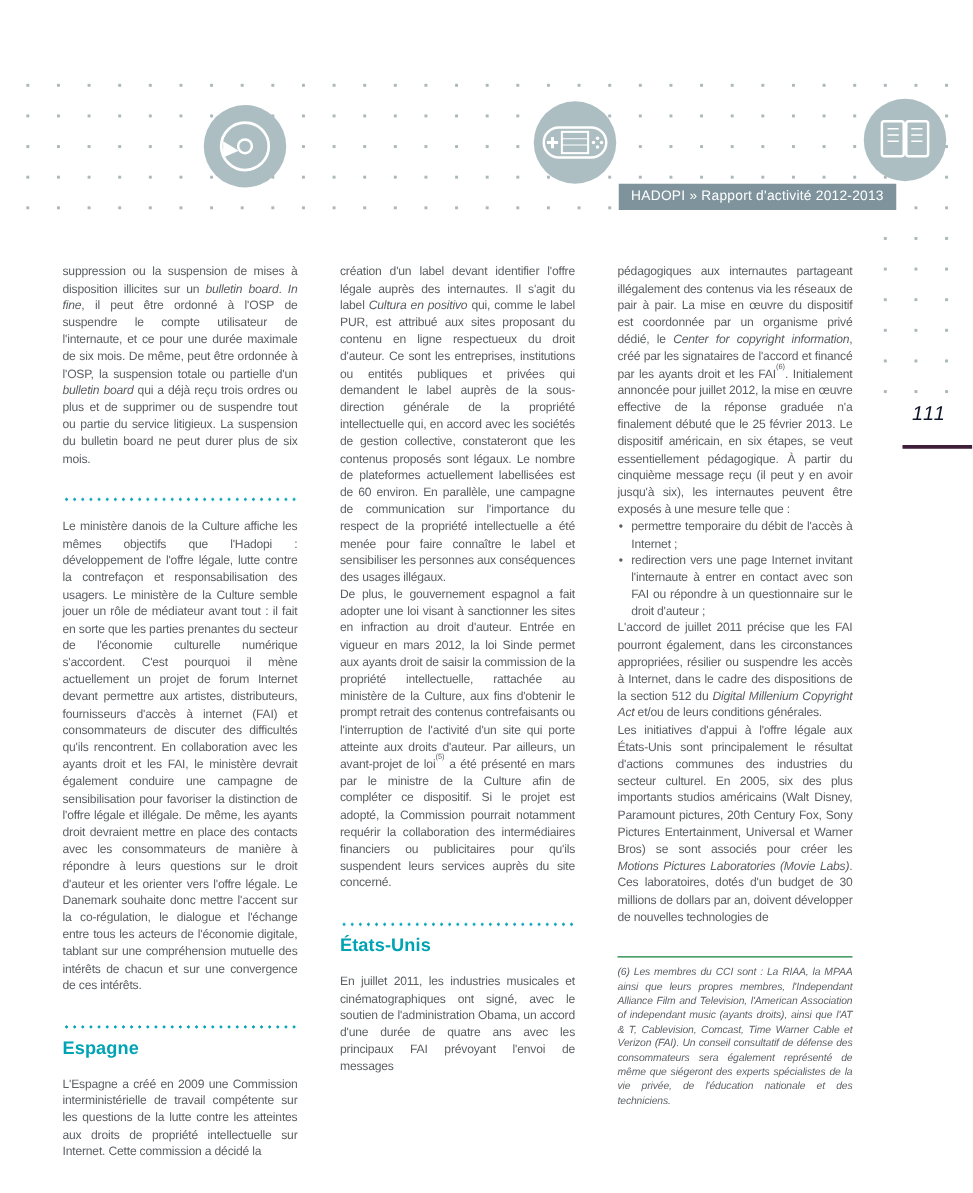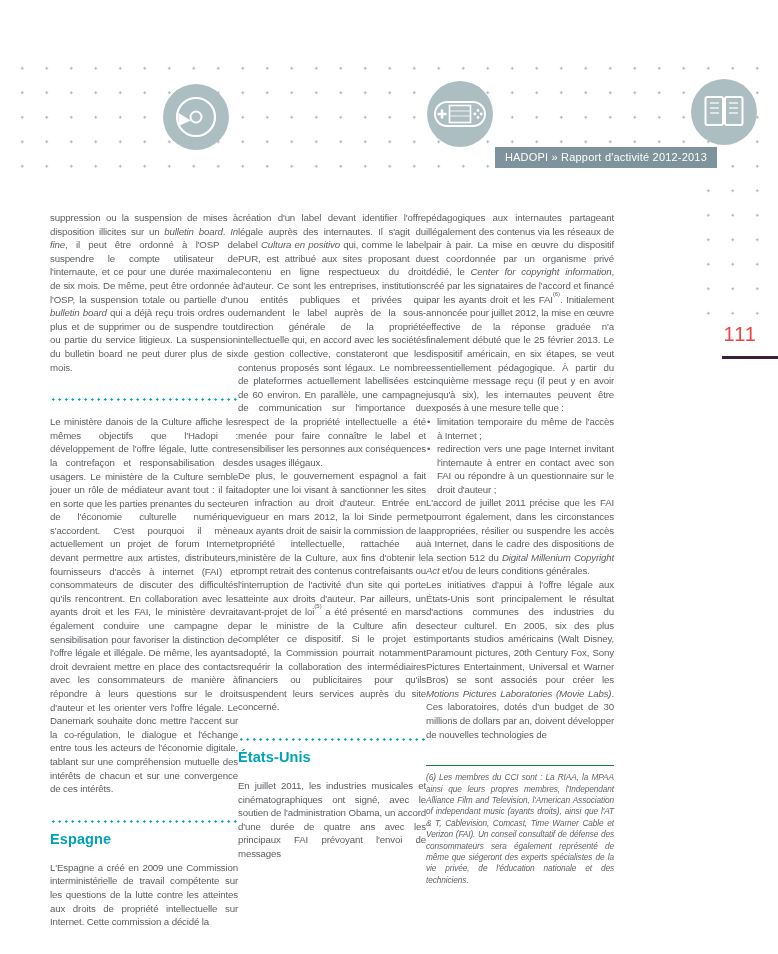--- a/index.html
+++ b/index.html
@@ -26,32 +26,32 @@
   #icon3 { left:691px; top:31px; }
 
   
   #badge {
     position:absolute; top:99px; right:61px; height:21px; line-height:21px;
     background:#7e939c; color:#ffffff; font-size:11px; padding:0 10px;
     letter-spacing:.2px; white-space:nowrap;
   }
 
   #pagenum {
-    position:absolute; top:275px; right:21px; color:#ef4444;
-    font-size:20px; letter-spacing:1px;
+    position:absolute; top:275px; right:21px; color:#0f172a;
+    font-size:16px; letter-spacing:1px;font-style:italic;
   }
   #corner-rule {
     position:absolute; top:308px; left:722px; width:56px; height:3px;
     background:#3e1e39;
   }
 
   
   #cols {
     position:absolute; left:50px; top:163px; width:632px;
-    display:flex; color:#5b5f62;
+    display:flex; gap:34px; color:#5b5f62;
   }
   .col { flex:0 0 188px; width:188px; }
   .para, .bullets {
     margin:0; font-size:9.7px; line-height:13.6px; letter-spacing:-.15px;
     text-align:justify;
   }
   .para + .para { margin-top:0; }
   .heading-block { margin:24px 0 14px; }
   .dotline {
     height:3px; margin-bottom:8px;
@@ -139,21 +139,21 @@
         <p class="para"><span>De plus, le gouvernement espagnol a fait adopter une loi visant à sanctionner les sites en infraction au droit d'auteur. Entrée en vigueur en mars 2012, la loi Sinde permet aux ayants droit de saisir la commission de la propriété intellectuelle, rattachée au ministère de la Culture, aux fins d'obtenir le prompt retrait des contenus contrefaisants ou l'interruption de l'activité d'un site qui porte atteinte aux droits d'auteur. Par ailleurs, un avant-projet de loi</span><sup>(5)</sup><span> a été présenté en mars par le ministre de la Culture afin de compléter ce dispositif. Si le projet est adopté, la Commission pourrait notamment requérir la collaboration des intermédiaires financiers ou publicitaires pour qu'ils suspendent leurs services auprès du site concerné.</span></p>
         <div class="heading-block">
           <div class="dotline"></div>
           <h2 class="section">États-Unis</h2>
         </div>
         <p class="para"><span>En juillet 2011, les industries musicales et cinématographiques ont signé, avec le soutien de l'administration Obama, un accord d'une durée de quatre ans avec les principaux FAI prévoyant l'envoi de messages</span></p>
       </div>
       <div class="col">
         <p class="para"><span>pédagogiques aux internautes partageant illégalement des contenus via les réseaux de pair à pair. La mise en œuvre du dispositif est coordonnée par un organisme privé dédié, le </span><em>Center for copyright information</em><span>, créé par les signataires de l'accord et financé par les ayants droit et les FAI</span><sup>(6)</sup><span>. Initialement annoncée pour juillet 2012, la mise en œuvre effective de la réponse graduée n'a finalement débuté que le 25 février 2013. Le dispositif américain, en six étapes, se veut essentiellement pédagogique. À partir du cinquième message reçu (il peut y en avoir jusqu'à six), les internautes peuvent être exposés à une mesure telle que :</span></p>
         <ul class="bullets">
-          <li><span>limitation temporaire du même de l'accès à Internet ;</span></li>
+          <li><span>permettre temporaire du débit de l'accès à Internet ;</span></li>
           <li><span>redirection vers une page Internet invitant l'internaute à entrer en contact avec son FAI ou répondre à un questionnaire sur le droit d'auteur ;</span></li>
         </ul>
         <p class="para"><span>L'accord de juillet 2011 précise que les FAI pourront également, dans les circonstances appropriées, résilier ou suspendre les accès à Internet, dans le cadre des dispositions de la section 512 du </span><em>Digital Millenium Copyright Act</em><span> et/ou de leurs conditions générales.</span></p>
         <p class="para"><span>Les initiatives d'appui à l'offre légale aux États-Unis sont principalement le résultat d'actions communes des industries du secteur culturel. En 2005, six des plus importants studios américains (Walt Disney, Paramount pictures, 20th Century Fox, Sony Pictures Entertainment, Universal et Warner Bros) se sont associés pour créer les </span><em>Motions Pictures Laboratories (Movie Labs)</em><span>. Ces laboratoires, dotés d'un budget de 30 millions de dollars par an, doivent développer de nouvelles technologies de</span></p>
         <div class="footnote"><span>(6) Les membres du CCI sont : La RIAA, la MPAA ainsi que leurs propres membres, l'Independant Alliance Film and Television, l'American Association of independant music (ayants droits), ainsi que l'AT &amp; T, Cablevision, Comcast, Time Warner Cable et Verizon (FAI). Un conseil consultatif de défense des consommateurs sera également représenté de même que siégeront des experts spécialistes de la vie privée, de l'éducation nationale et des techniciens.</span></div>
       </div>
     </div>
 
 </div>
 

